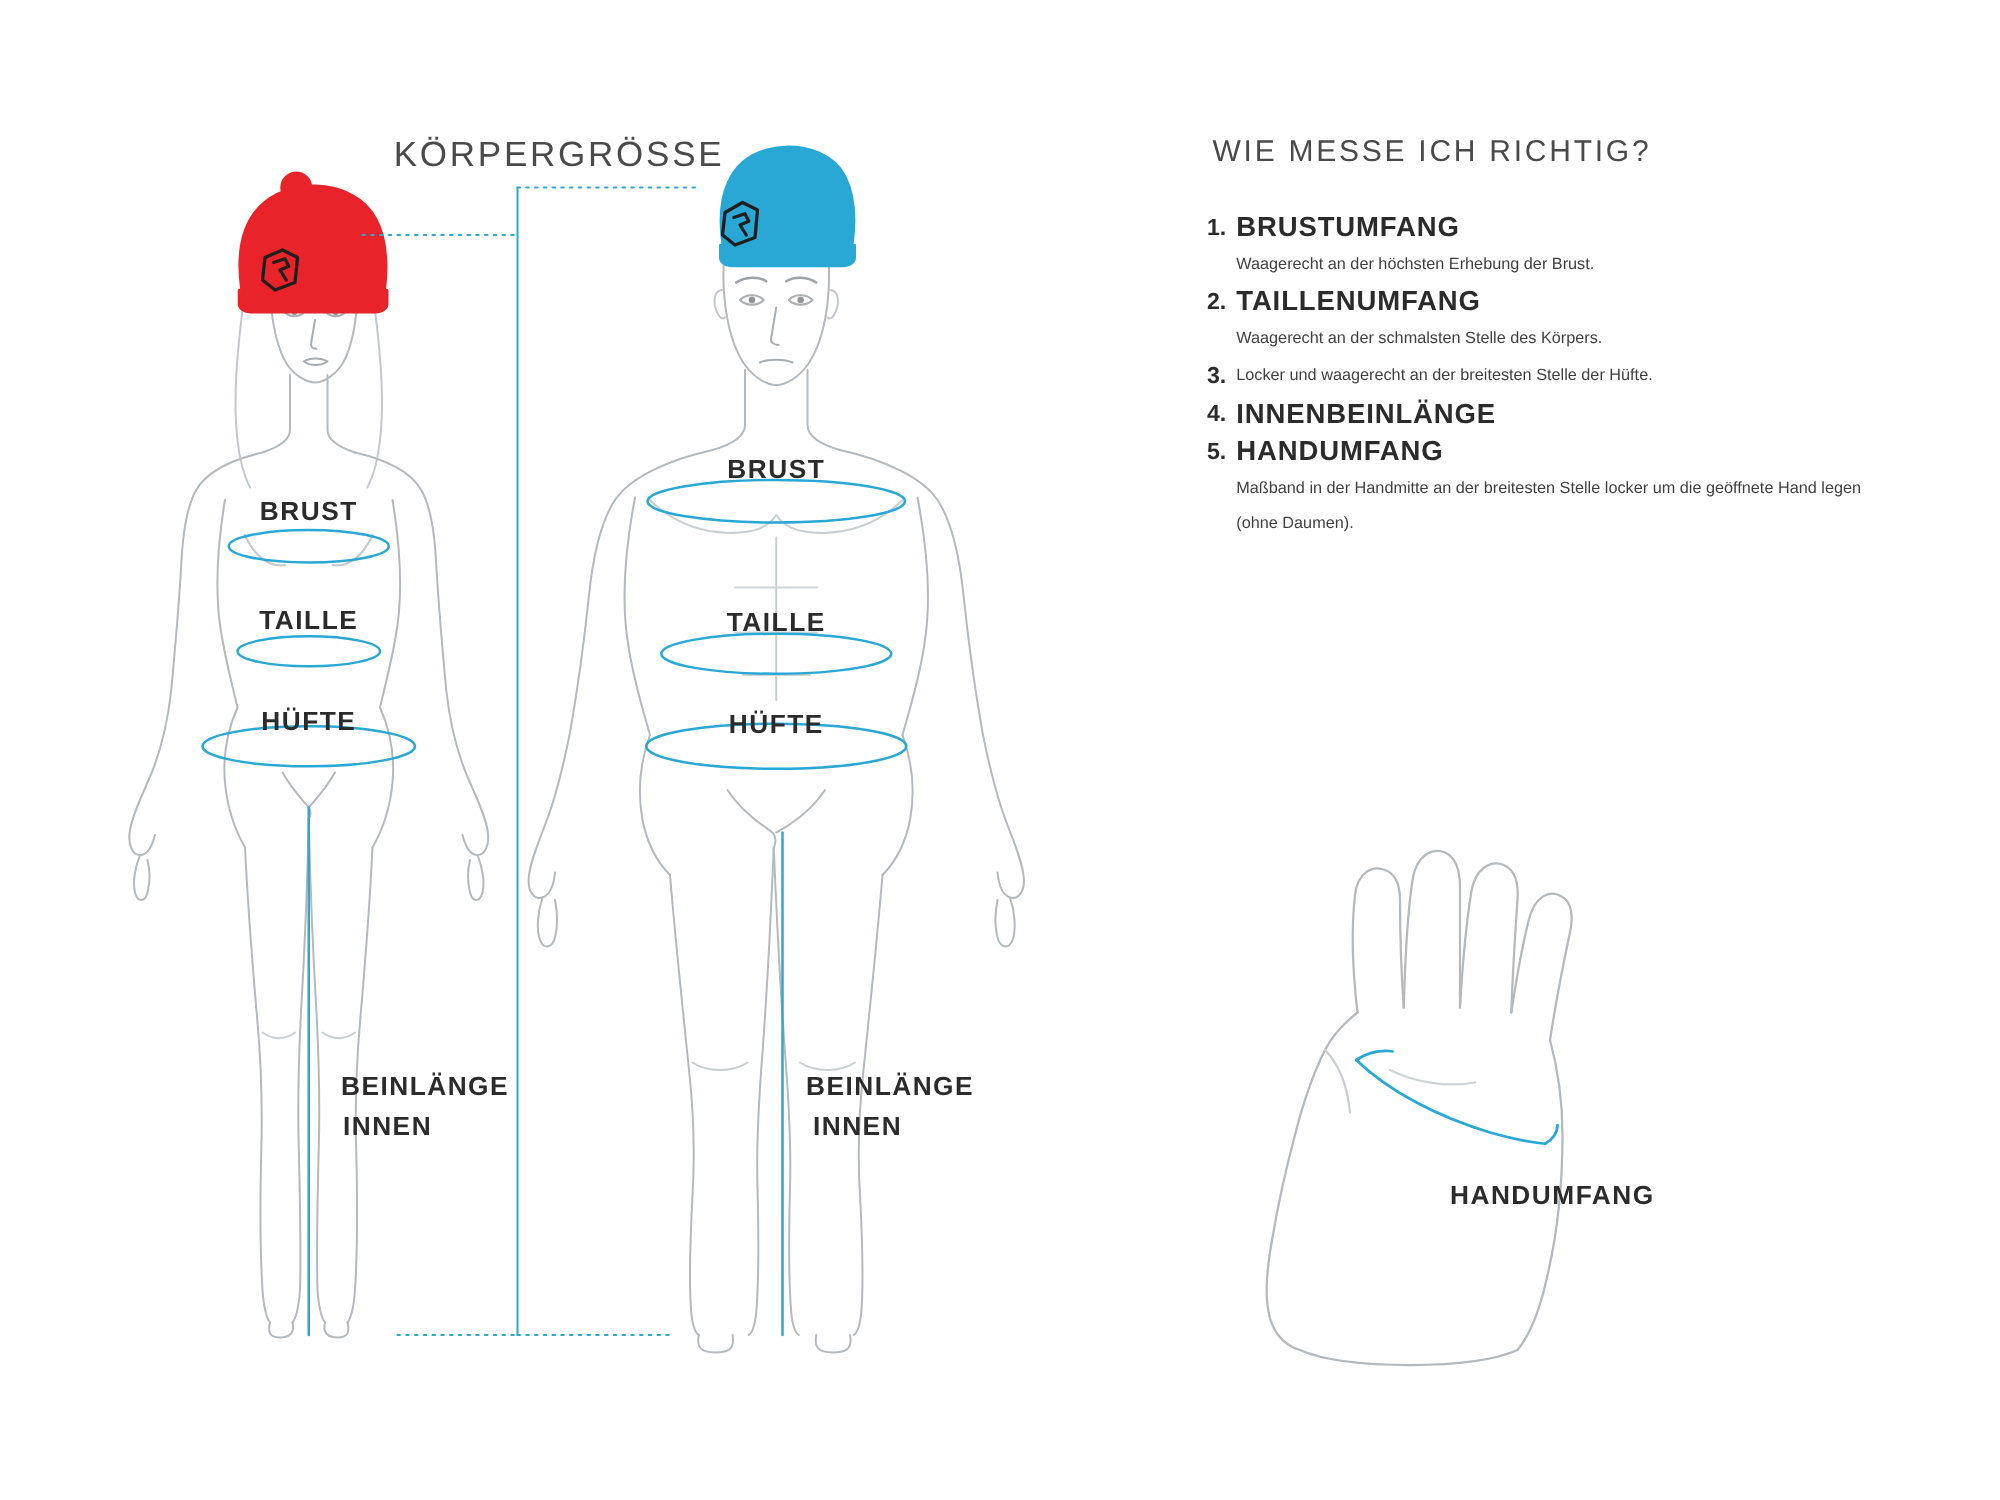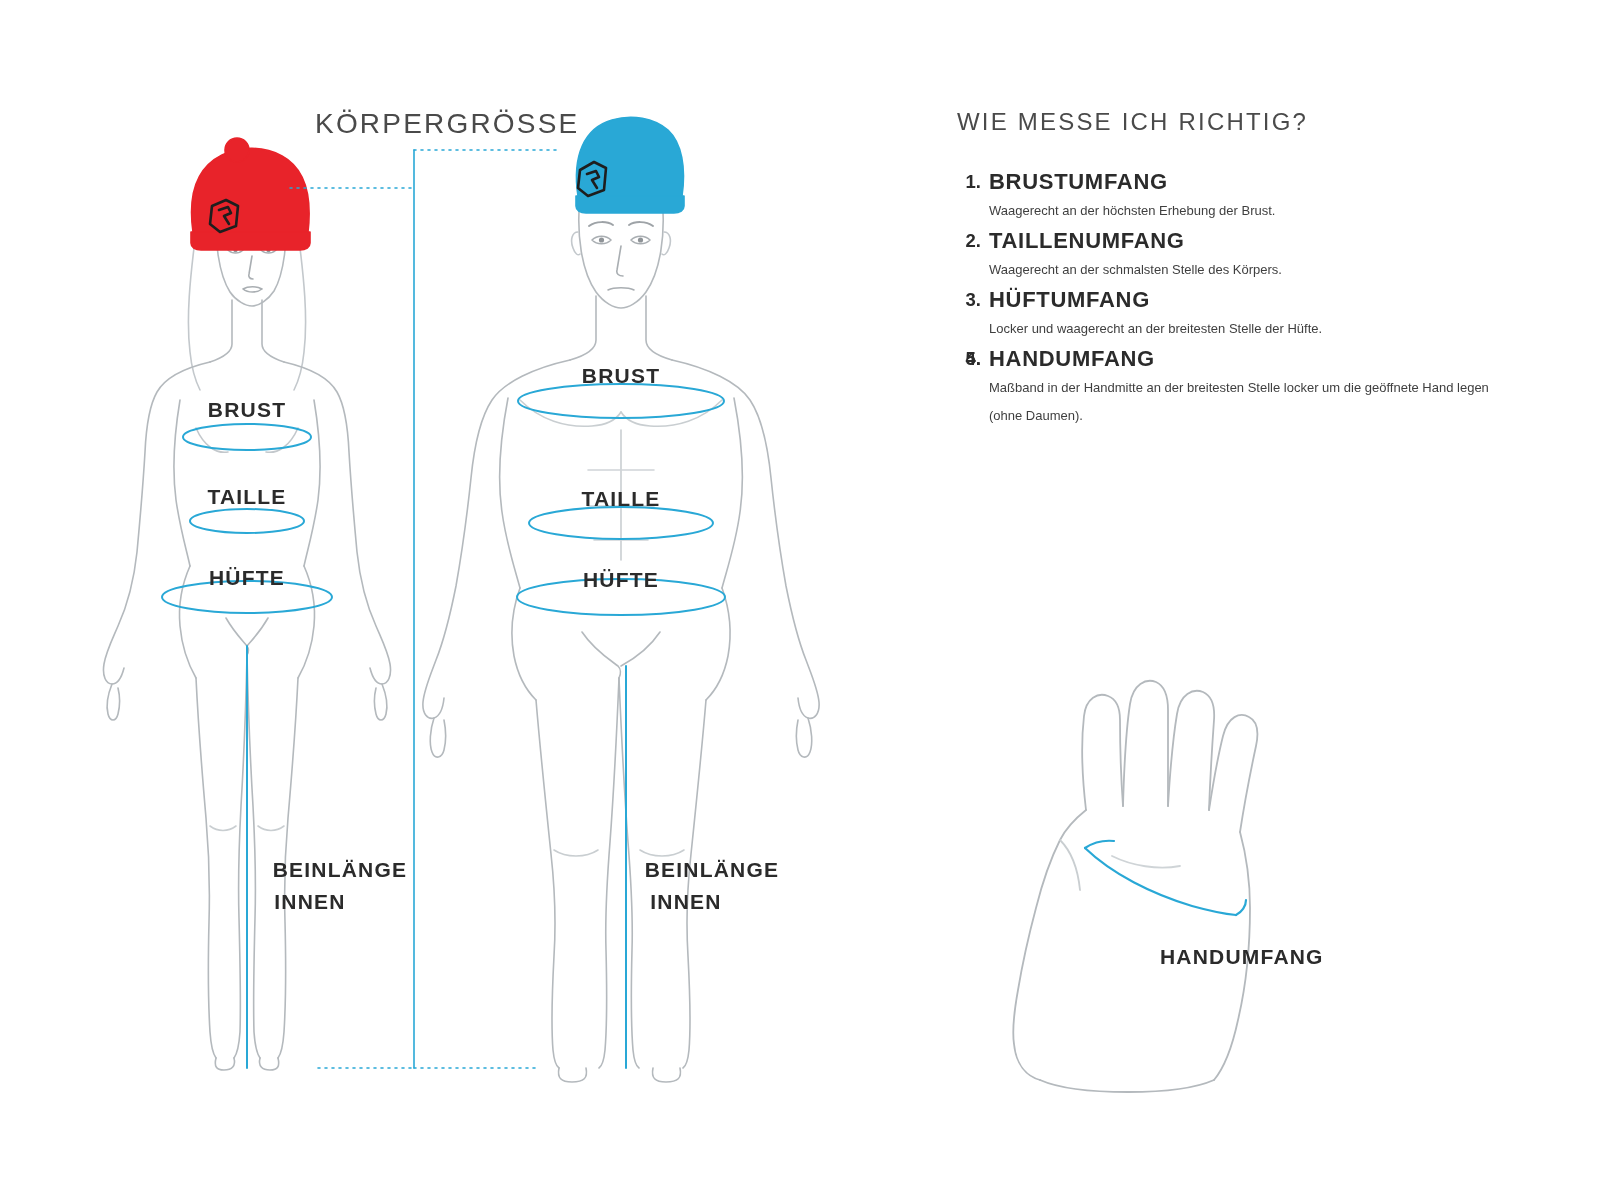--- a/index.html
+++ b/index.html
@@ -62,21 +62,21 @@
   
   .right-panel {
     position: absolute;
     left: 955px;
     top: 0;
     width: 620px;
     height: 1200px;
   }
   .title-howto {
     position: absolute;
-    left: 2px;
+    left: 15px;
     top: 108px;
     font-size: 24px;
     letter-spacing: 2.2px;
     color: #4a4a4a;
     white-space: nowrap;
   }
   .steps {
     position: absolute;
     left: 0;
     top: 168px;
@@ -347,26 +347,26 @@
       </div>
 
       <div class="step">
         <span class="num">2.</span>
         <span class="head">TAILLENUMFANG</span>
         <span class="desc">Waagerecht an der schmalsten Stelle des Körpers.</span>
       </div>
 
       <div class="step">
         <span class="num">3.</span>
-        <span class="head">HÜFTUMFANG</span>
         <span class="desc">Locker und waagerecht an der breitesten Stelle der Hüfte.</span>
       </div>
 
       <div class="step">
         <span class="num">4.</span>
+        <span class="head">INNENBEINLÄNGE</span>
       </div>
 
       <div class="step">
         <span class="num">5.</span>
         <span class="head">HANDUMFANG</span>
         <span class="desc">Maßband in der Handmitte an der breitesten Stelle locker um die geöffnete Hand legen (ohne Daumen).</span>
       </div>
     </div>
 
     <svg class="hand-wrap" width="620" height="450" viewBox="0 0 620 450">

